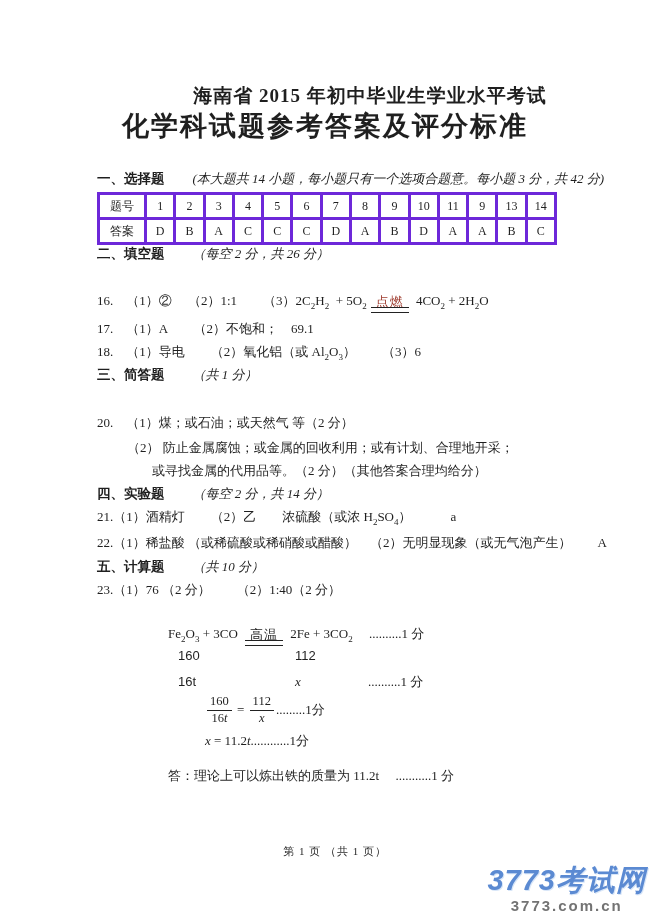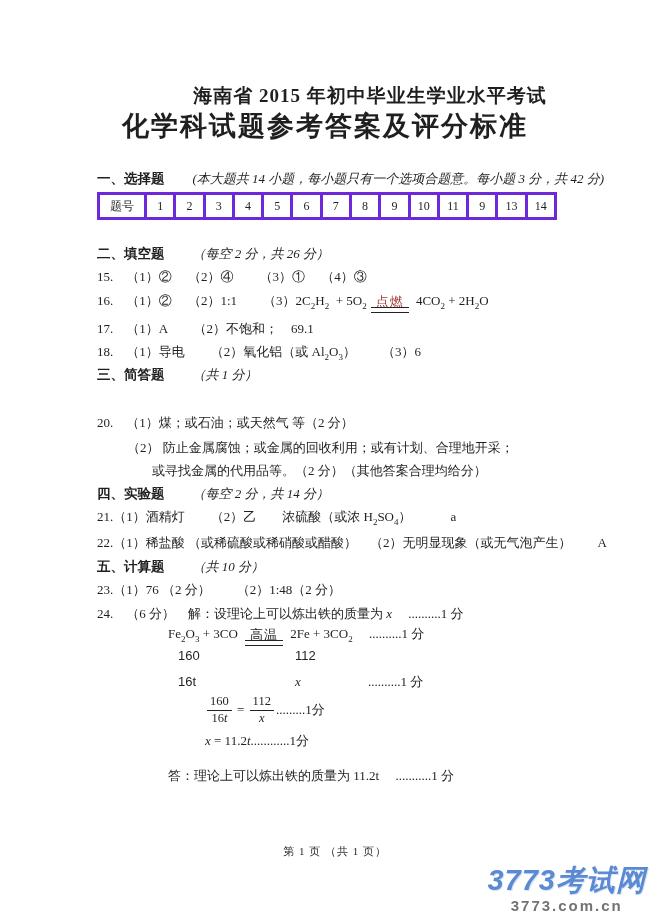--- a/index.html
+++ b/index.html
@@ -56,45 +56,60 @@
           <td class="grp">6</td>
           <td>7</td>
           <td>8</td>
           <td>9</td>
           <td>10</td>
           <td class="grp">11</td>
           <td>9</td>
           <td>13</td>
           <td>14</td>
         </tr>
+      <tr>
+        <td class="lbl">答案</td>
+      <td>D</td>
+          <td>B</td>
+          <td>A</td>
+          <td>C</td>
+          <td>C</td>
+          <td class="grp">C</td>
+          <td>D</td>
+          <td>A</td>
+          <td>B</td>
+          <td>D</td>
+          <td class="grp">A</td>
+          <td>A</td>
+          <td>B</td>
+          <td>C</td>
+        </tr>
     </tbody>
   </table>
 
   <div class="line" style="left:97px; top:246px"><span class="sec-title">二、填空题</span><span class="sec-note">（每空 2 分，共 26 分）</span></div>
 
-  <div class="line" style="left:97px; top:269px">15.　（1）②　 （2）④　　（3）①　 （4）③</div>
   <div class="line" style="left:97px; top:293px">16.　（1）②　 （2）1:1　　（3）2C<sub>2</sub>H<sub>2</sub>  + 5O<sub>2</sub><span class="rxn"><span class="rxn-label" style="color: rgb(158, 59, 46);">点燃</span><span class="rxn-bar"></span></span> 4CO<sub>2</sub> + 2H<sub>2</sub>O</div>
   <div class="line" style="left:97px; top:321px">17.　（1）A　　（2）不饱和；　69.1</div>
   <div class="line" style="left:97px; top:344px">18.　（1）导电　　（2）氧化铝（或 Al<sub>2</sub>O<sub>3</sub>）　　（3）6</div>
 
   <div class="line" style="left:97px; top:367px"><span class="sec-title">三、简答题</span><span class="sec-note">（共 1 分）</span></div>
 
   <div class="line" style="left:97px; top:415px">20.　（1）煤；或石油；或天然气 等（2 分）</div>
   <div class="line" style="left:127px; top:440px">（2） 防止金属腐蚀；或金属的回收利用；或有计划、合理地开采；</div>
   <div class="line" style="left:152px; top:463px">或寻找金属的代用品等。（2 分）（其他答案合理均给分）</div>
 
   <div class="line" style="left:97px; top:486px"><span class="sec-title">四、实验题</span><span class="sec-note">（每空 2 分，共 14 分）</span></div>
 
   <div class="line" style="left:97px; top:509px">21.（1）酒精灯　　（2）乙　　浓硫酸（或浓 H<sub>2</sub>SO<sub>4</sub>）　　　a</div>
   <div class="line" style="left:97px; top:535px">22.（1）稀盐酸 （或稀硫酸或稀硝酸或醋酸）　（2）无明显现象（或无气泡产生）　　A</div>
 
   <div class="line" style="left:97px; top:559px"><span class="sec-title">五、计算题</span><span class="sec-note">（共 10 分）</span></div>
 
-  <div class="line" style="left:97px; top:582px">23.（1）76 （2 分）　　（2）1:48（2 分）</div>
-  <div class="line" style="left:97px; top:606px">24.　（6 分）　解：设理论上可以炼出铁的质量为 <i>x</i>　 ..........1 分</div>
+  <div class="line" style="left:97px; top:582px">23.（1）76 （2 分）　　（2）1:40（2 分）</div>
   <div class="line" style="left:168px; top:626px">Fe<sub>2</sub>O<sub>3</sub> + 3CO <span class="rxn"><span class="rxn-label">高温</span><span class="rxn-bar"></span></span> 2Fe + 3CO<sub>2</sub>　 ..........1 分</div>
 
   <div class="line sans" style="left:178px; top:648px"><span class="col">160</span><span>112</span></div>
 
   <div class="line sans" style="left:178px; top:674px"><span class="col">16t</span><i>x</i></div>
   <div class="line" style="left:368px; top:674px">..........1 分</div>
 
   <div class="line flexline" style="left:205px; top:694px"><span class="frac"><span class="fnum">160</span><span class="fden">16<i>t</i></span></span> = <span class="frac"><span class="fnum">112</span><span class="fden"><i>x</i></span></span>.........1分</div>
   <div class="line" style="left:205px; top:733px"><i>x</i> = 11.2<i>t</i>............1分</div>
   <div class="line" style="left:168px; top:768px">答：理论上可以炼出铁的质量为 11.2t　 ...........1 分</div>

